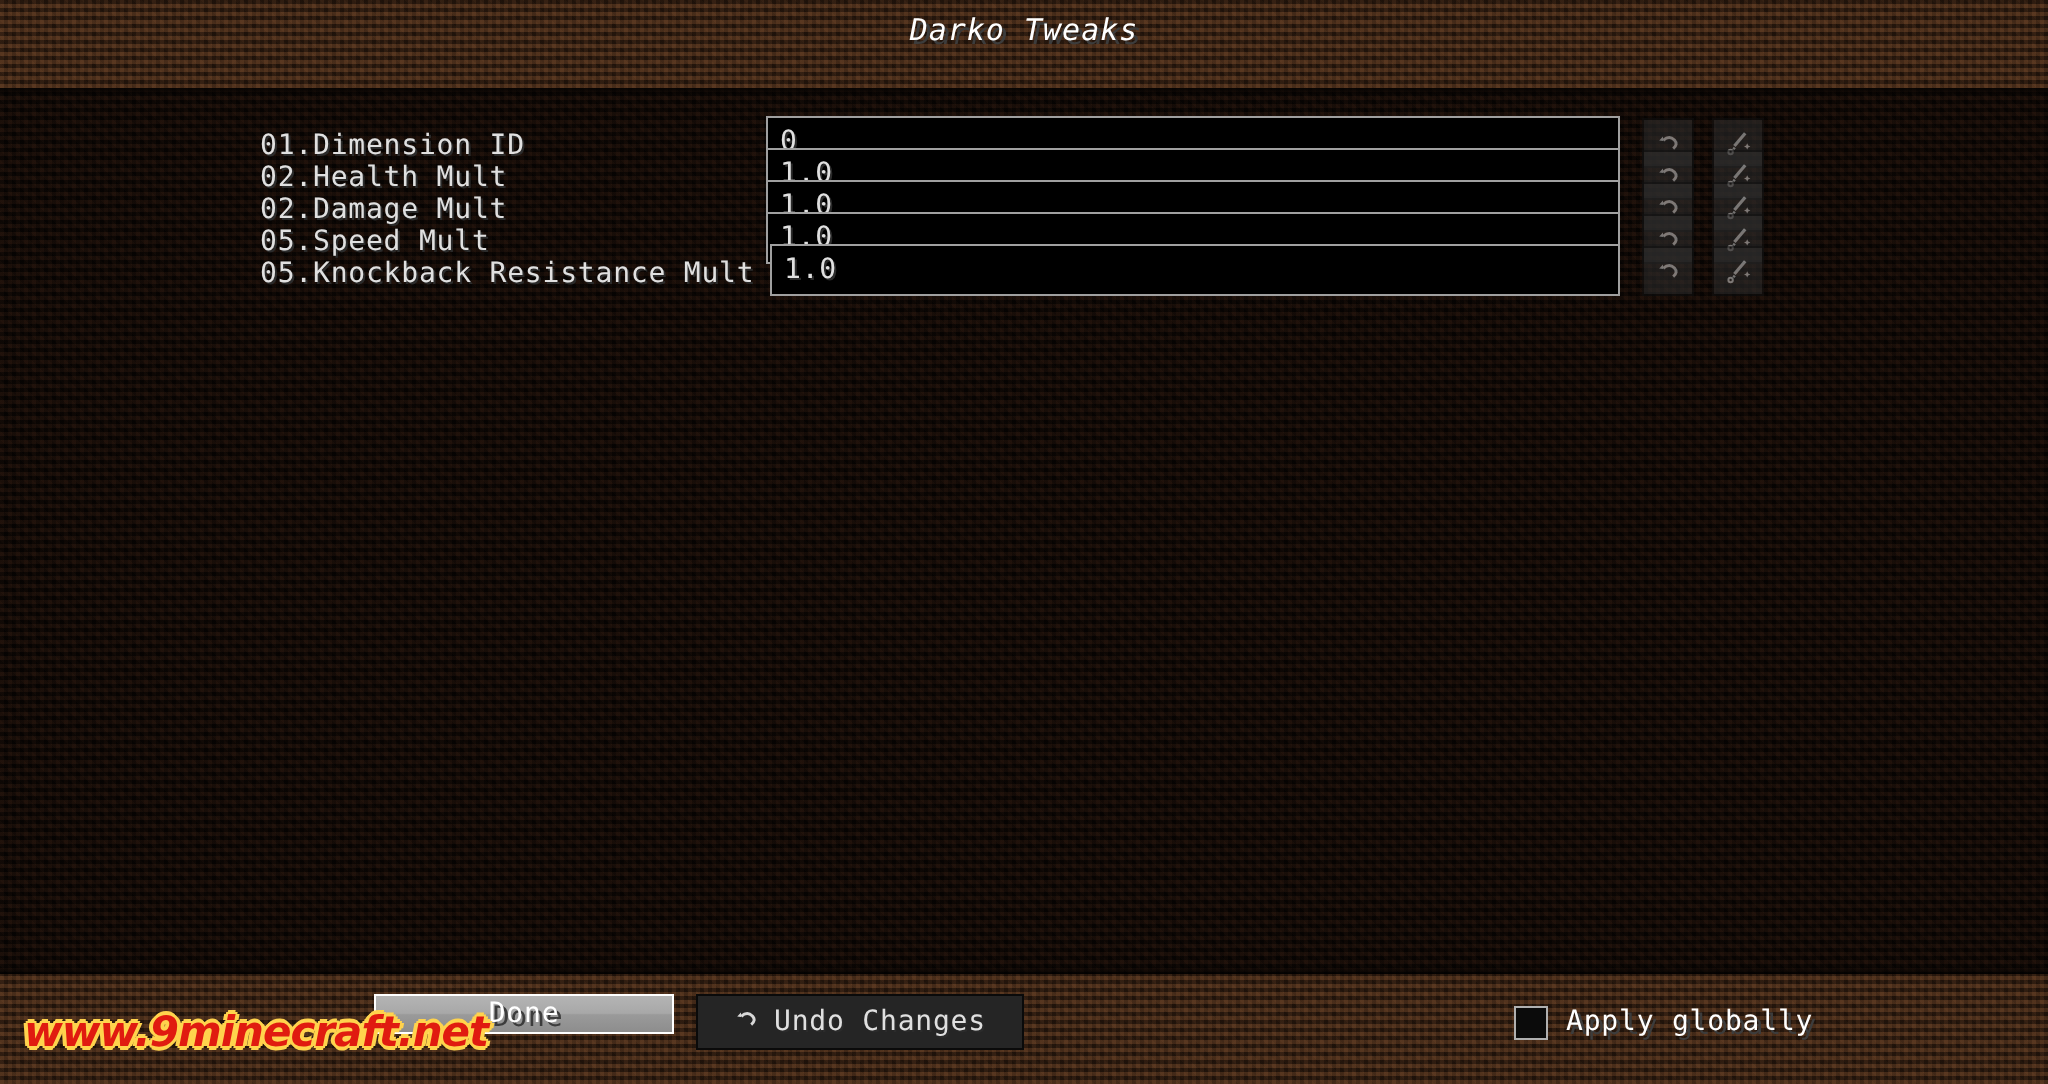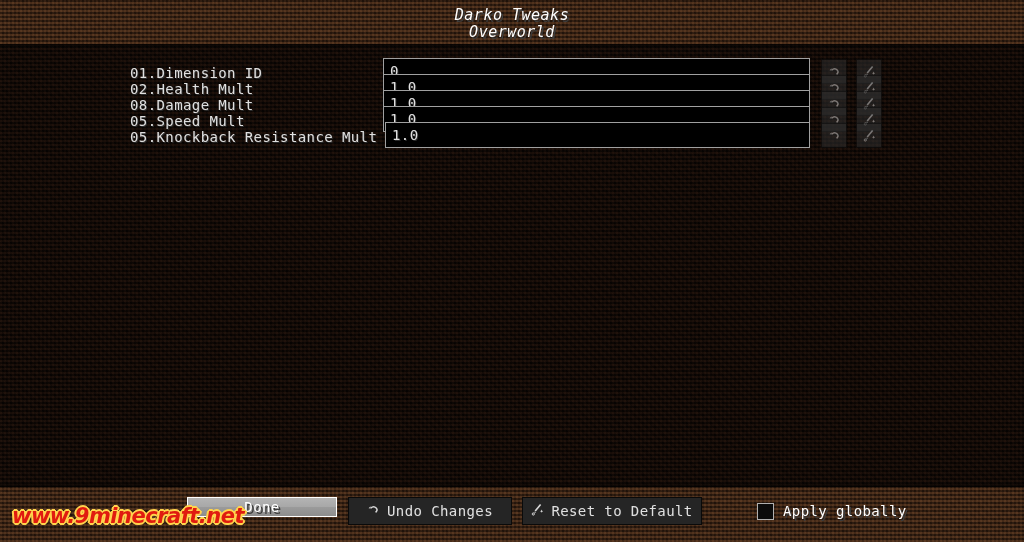--- a/index.html
+++ b/index.html
@@ -207,21 +207,20 @@
 <body>
 
 <div class="screen">
 
   <div class="dirt-strip header">
     <div class="edge-shadow"></div>
   </div>
 
   <div class="title-block">
     <div class="title-main">Darko Tweaks</div>
-    <div class="title-sub">Overworld</div>
   </div>
 
   <div class="rows">
 
     <div class="row">
       <div class="row-label">01.Dimension ID</div>
       <div class="row-field" style="left:383px; width:427px;">
         <span class="field-value">0</span>
       </div>
       <div class="icon-btn" style="left:821px;">
@@ -255,21 +254,21 @@
         <svg width="13" height="13" viewBox="0 0 13 13" aria-hidden="true">
           <path d="M9.6 1.6 L4.2 8.0" stroke="#cfcfcf" stroke-width="1.6" fill="none"></path>
           <path d="M3.2 9.2 L3.9 8.4 L4.9 9.2 L4.1 10.0 Z" fill="#cfcfcf"></path>
           <circle cx="2.3" cy="11.0" r="1.1" fill="none" stroke="#cfcfcf" stroke-width="1"></circle>
           <path d="M10.6 6.6 l.5 1.1 1.1.5 -1.1.5 -.5 1.1 -.5-1.1 -1.1-.5 1.1-.5 Z" fill="#cfcfcf"></path>
         </svg>
       </div>
     </div>
 
     <div class="row">
-      <div class="row-label">08.Damage Mult</div>
+      <div class="row-label">02.Damage Mult</div>
       <div class="row-field" style="left:383px; width:427px;">
         <span class="field-value">1.0</span>
       </div>
       <div class="icon-btn" style="left:821px;">
         <svg width="13" height="13" viewBox="0 0 13 13" aria-hidden="true">
           <path d="M3.5 5.5 L3.5 3.2 L1.6 5.2 Z" fill="#cfcfcf"></path>
           <path d="M3.6 5.2 Q6.6 2.4 9.2 5.0 Q11.2 7.2 8.6 9.3" stroke="#cfcfcf" stroke-width="1.5" fill="none"></path>
         </svg>
       </div>
       <div class="icon-btn" style="left:856px;">
@@ -339,30 +338,19 @@
   <div class="btn btn-dark btn-undo">
     <span>
       <svg width="13" height="13" viewBox="0 0 13 13" aria-hidden="true">
         <path d="M3.5 5.5 L3.5 3.2 L1.6 5.2 Z" fill="#d8d8d8"></path>
         <path d="M3.6 5.2 Q6.6 2.4 9.2 5.0 Q11.2 7.2 8.6 9.3" stroke="#d8d8d8" stroke-width="1.5" fill="none"></path>
       </svg>
     </span>
     <span>Undo Changes</span>
   </div>
 
-  <div class="btn btn-dark btn-reset">
-    <span>
-      <svg width="13" height="13" viewBox="0 0 13 13" aria-hidden="true">
-        <path d="M9.6 1.6 L4.2 8.0" stroke="#d8d8d8" stroke-width="1.6" fill="none"></path>
-        <path d="M3.2 9.2 L3.9 8.4 L4.9 9.2 L4.1 10.0 Z" fill="#d8d8d8"></path>
-        <circle cx="2.3" cy="11.0" r="1.1" fill="none" stroke="#d8d8d8" stroke-width="1"></circle>
-        <path d="M10.6 6.6 l.5 1.1 1.1.5 -1.1.5 -.5 1.1 -.5-1.1 -1.1-.5 1.1-.5 Z" fill="#d8d8d8"></path>
-      </svg>
-    </span>
-    <span>Reset to Default</span>
-  </div>
 
   <div class="checkbox-group">
     <div class="checkbox-box"></div>
     <span class="checkbox-label">Apply globally</span>
   </div>
 
 </div>
 
 </body></html>

